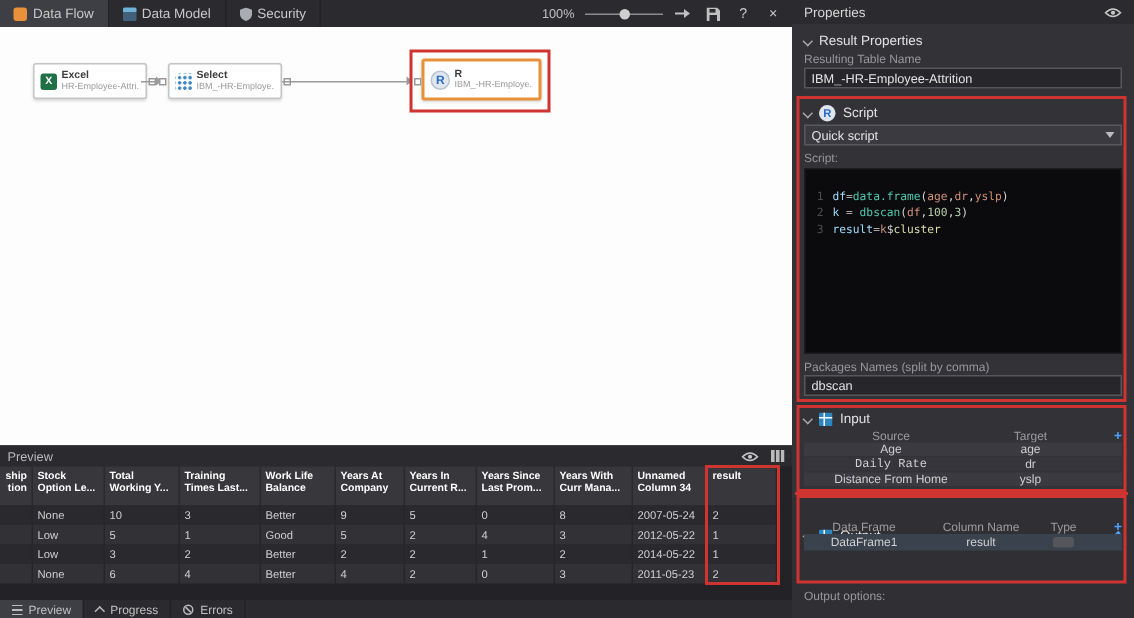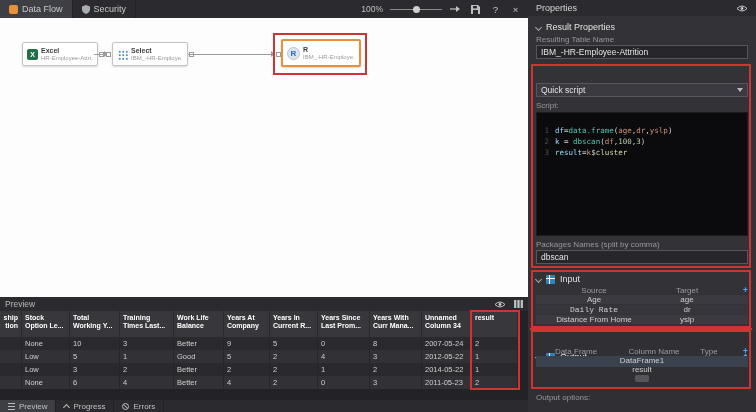--- a/index.html
+++ b/index.html
@@ -74,35 +74,39 @@
 .r-badge::after{content:"R";font-size:7.5px;font-weight:bold;color:#276dc3;}
 .sect-ic{width:9px;height:9px;flex:none;border-radius:1px;background:linear-gradient(#fff,#fff) 0 3px/9px 1px no-repeat,linear-gradient(#fff,#fff) 3px 0/1px 9px no-repeat #2e86c1;}
 #code{position:absolute;left:8px;width:212px;height:124px;background:#0b0b0d;border:1px solid #1c1c1e;font-family:"DejaVu Sans Mono",monospace;font-size:7.5px;padding:12px 4px 0 4px;line-height:11px;}
 .cl{display:flex;white-space:pre;}
 .ln{width:8px;text-align:right;margin-right:6px;color:#4e4e52;flex:none;}
 .tk-v{color:#9cdcfe;}.tk-o{color:#d4d4d4;}.tk-f{color:#4ec9b0;}.tk-a{color:#ce9178;}.tk-n{color:#b5cea8;}.tk-p{color:#dcdcaa;}
 .kv{position:absolute;left:8px;width:212px;font-size:8px;}
 .kv-row{display:flex;align-items:center;height:10px;}
 .kv-row.data{background:#3a3a40;border-bottom:1px solid #323237;}
 .kv-row.data.alt{background:#35353b;}
-.kv-row.sel{background:#39424d;height:11px;flex-direction:column;}
+.kv-row.sel{background:#39424d;height:11px;}
 .kc{padding:0 2px;overflow:hidden;white-space:nowrap;text-align:center;flex:none;color:#cfcfcf;}
 .kv-head .kc{color:#9b9ba0;}
 .kv-plus{color:var(--blue);font-weight:bold;text-align:right;flex:1;font-size:9px;line-height:9px;}
 .pill{display:inline-block;width:14px;height:7px;background:#55555c;border-radius:2px;vertical-align:middle;}
 .pencil{margin-left:auto;display:flex;align-items:center;}
 .redline{position:absolute;left:2px;bottom:2px;width:222px;height:2px;background:var(--red);}
 </style>
 </head>
 <body>
 
 <div id="topbar">
   <div class="tab active">
     <span class="logo-ic"></span>
     <span>Data Flow</span>
+  </div>
+  <div class="tab">
+    <span class="dm-ic"></span>
+    <span>Data Model</span>
   </div>
   <div class="tab">
     <span style="display:flex;">
         <svg width="8" height="9" viewBox="0 0 8 9">
           <path d="M4 0 L8 1.5 V4.5 C8 6.8 6.2 8.2 4 9 C1.8 8.2 0 6.8 0 4.5 V1.5 Z" fill="#a8adb3"></path>
         </svg>
       </span>
     <span>Security</span>
   </div>
   <div class="zoom-area">
@@ -282,20 +286,25 @@
 
   <div class="sect" style="top:21px;">
     <span class="chev"></span>
     <span>Result Properties</span>
   </div>
   <div class="flabel" style="top:35px;">Resulting Table Name</div>
   <input class="finput" style="top: 45px;" readonly="" value="IBM_-HR-Employee-Attrition">
 
   <div class="redbox" style="left:3px;top:64px;width:220px;height:204px;"></div>
 
+  <div class="sect" style="top:69px;">
+    <span class="chev"></span>
+    <span class="r-badge"></span>
+    <span>Script</span>
+  </div>
   <div class="fselect" style="top:83px;">
     <span>Quick script</span>
     <span class="fsp"></span>
     <span class="dcaret"></span>
   </div>
   <div class="flabel" style="top:101px;">Script:</div>
   <div id="code" style="top:112px;">
       <div class="cl"><span class="ln">1</span><span class="tk-v">df</span><span class="tk-o">=</span><span class="tk-f">data.frame</span><span class="tk-o">(</span><span class="tk-a">age</span><span class="tk-o">,</span><span class="tk-a">dr</span><span class="tk-o">,</span><span class="tk-a">yslp</span><span class="tk-o">)</span></div>
       <div class="cl"><span class="ln">2</span><span class="tk-v">k </span><span class="tk-o">= </span><span class="tk-f">dbscan</span><span class="tk-o">(</span><span class="tk-a">df</span><span class="tk-o">,</span><span class="tk-n">100</span><span class="tk-o">,</span><span class="tk-n">3</span><span class="tk-o">)</span></div>
       <div class="cl"><span class="ln">3</span><span class="tk-v">result</span><span class="tk-o">=</span><span class="tk-a">k</span><span class="tk-o">$</span><span class="tk-p">cluster</span></div>

